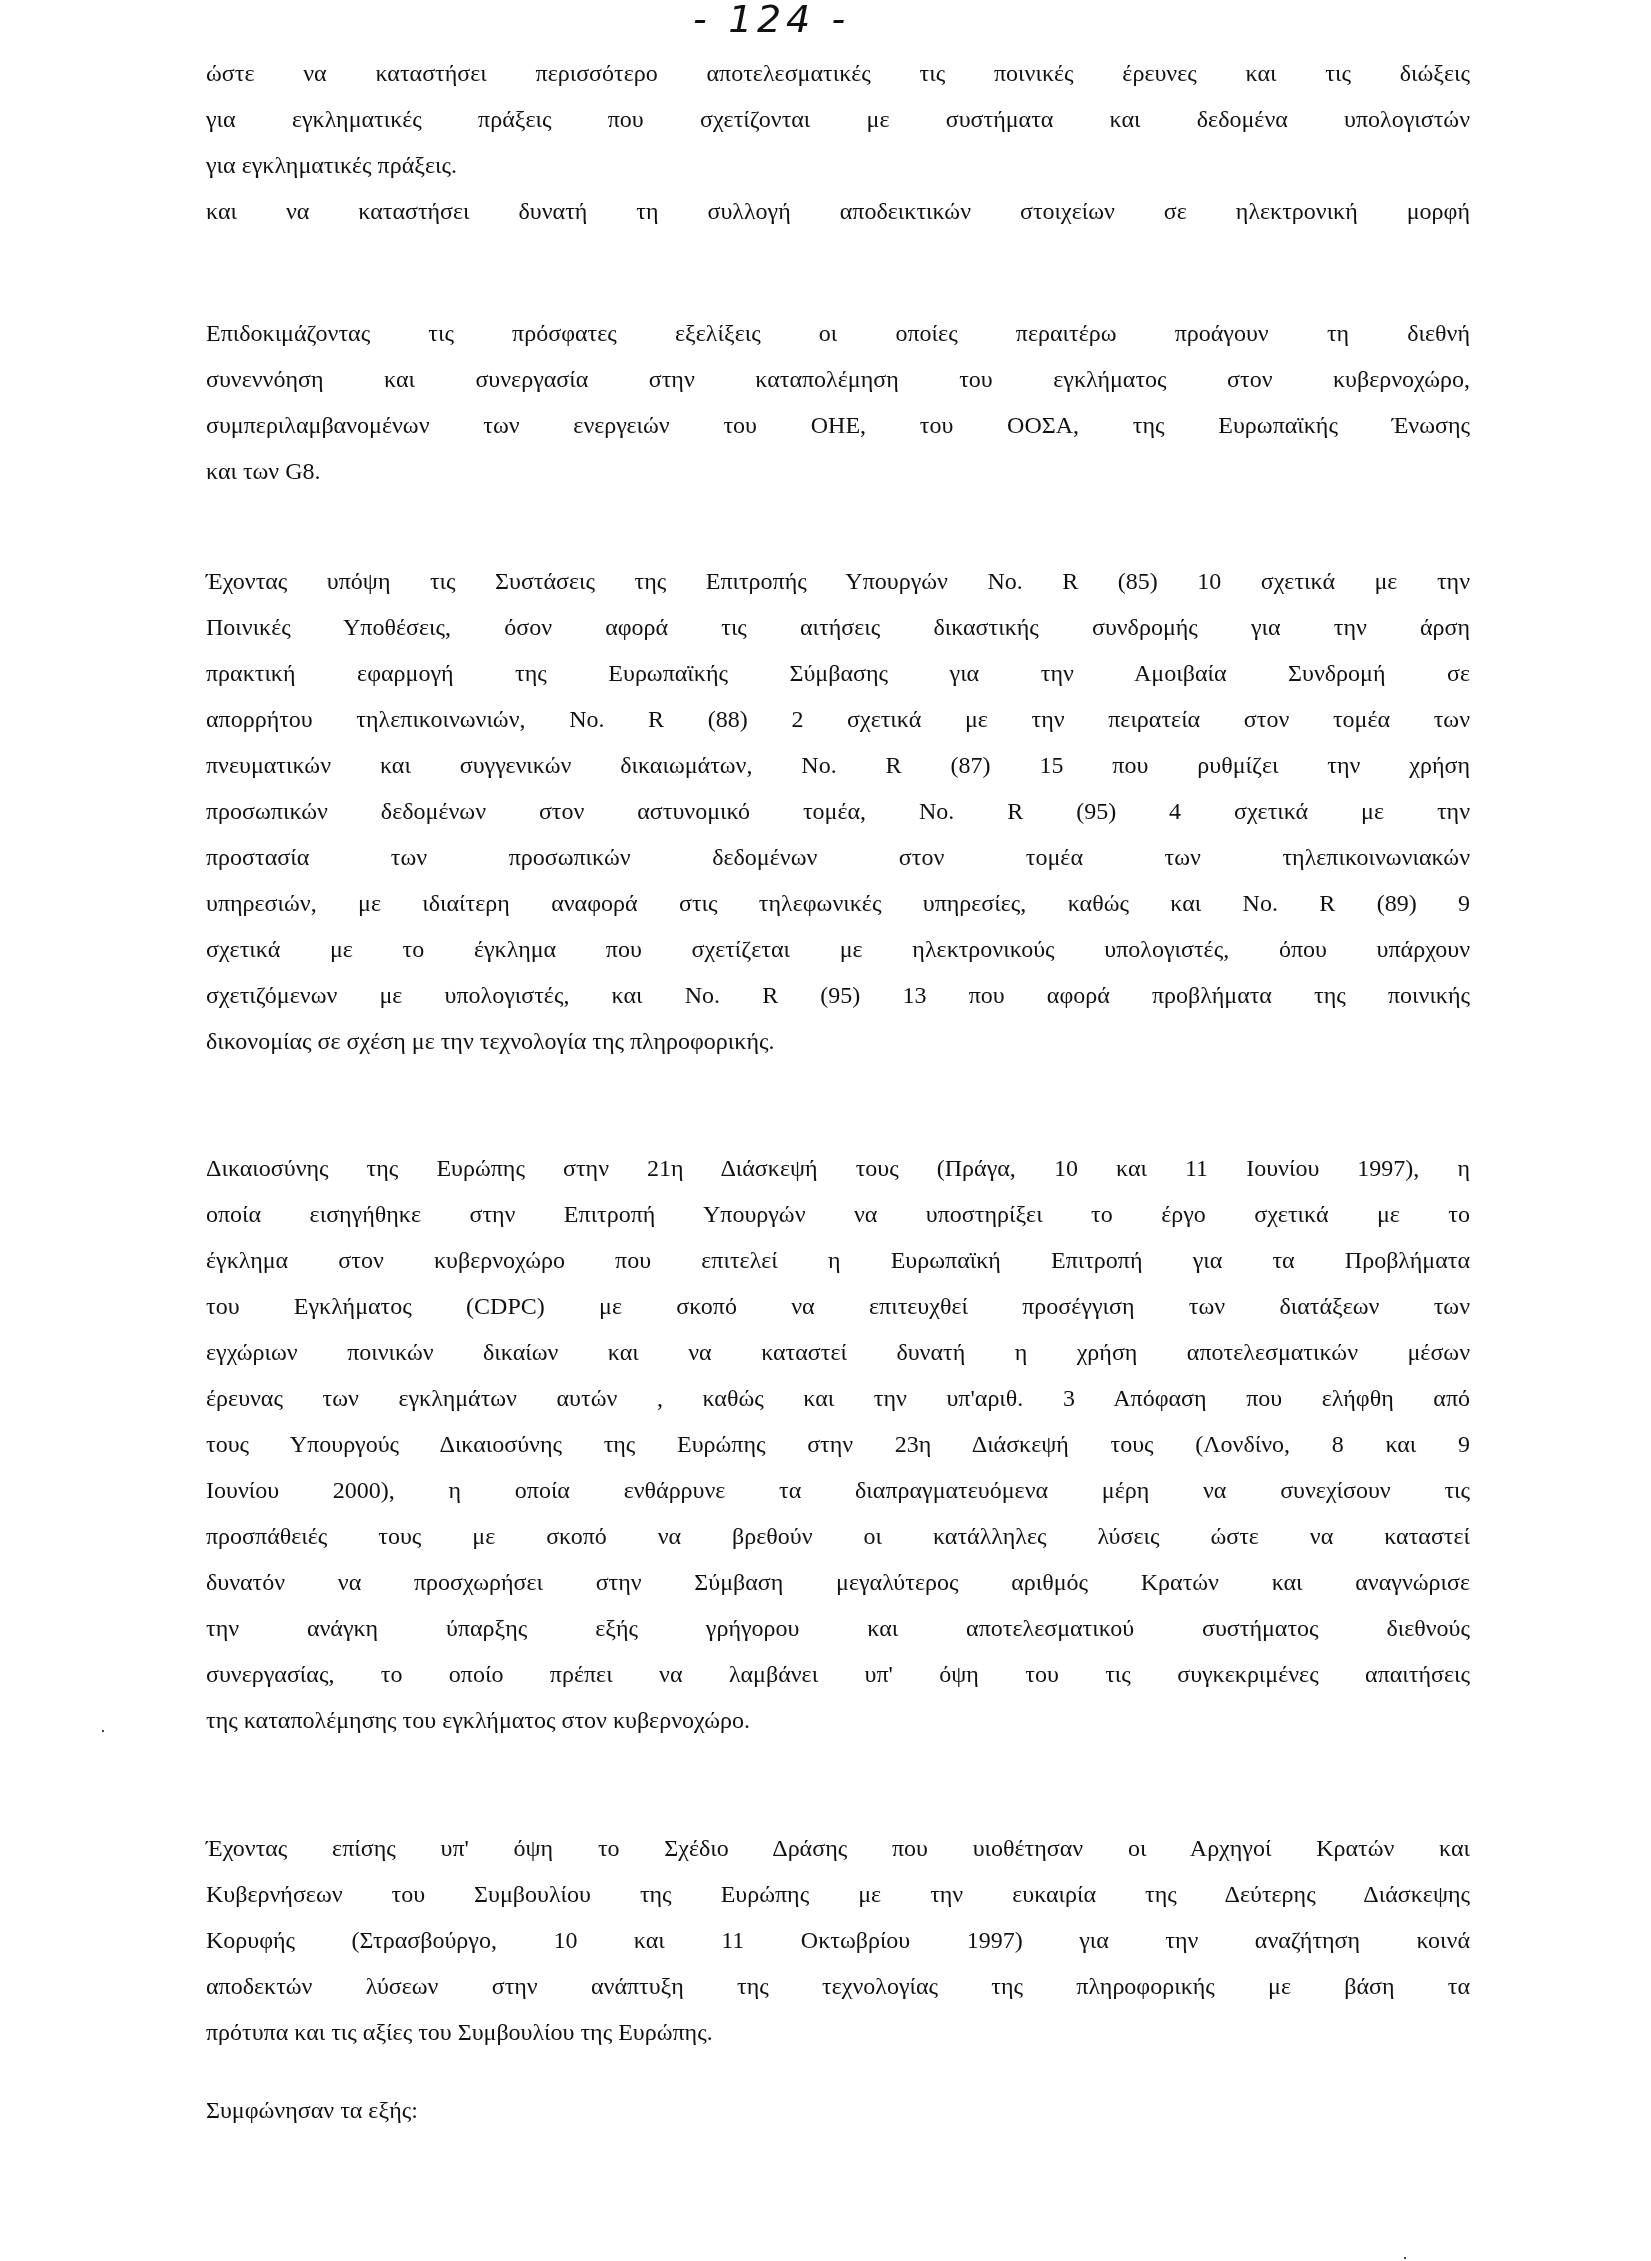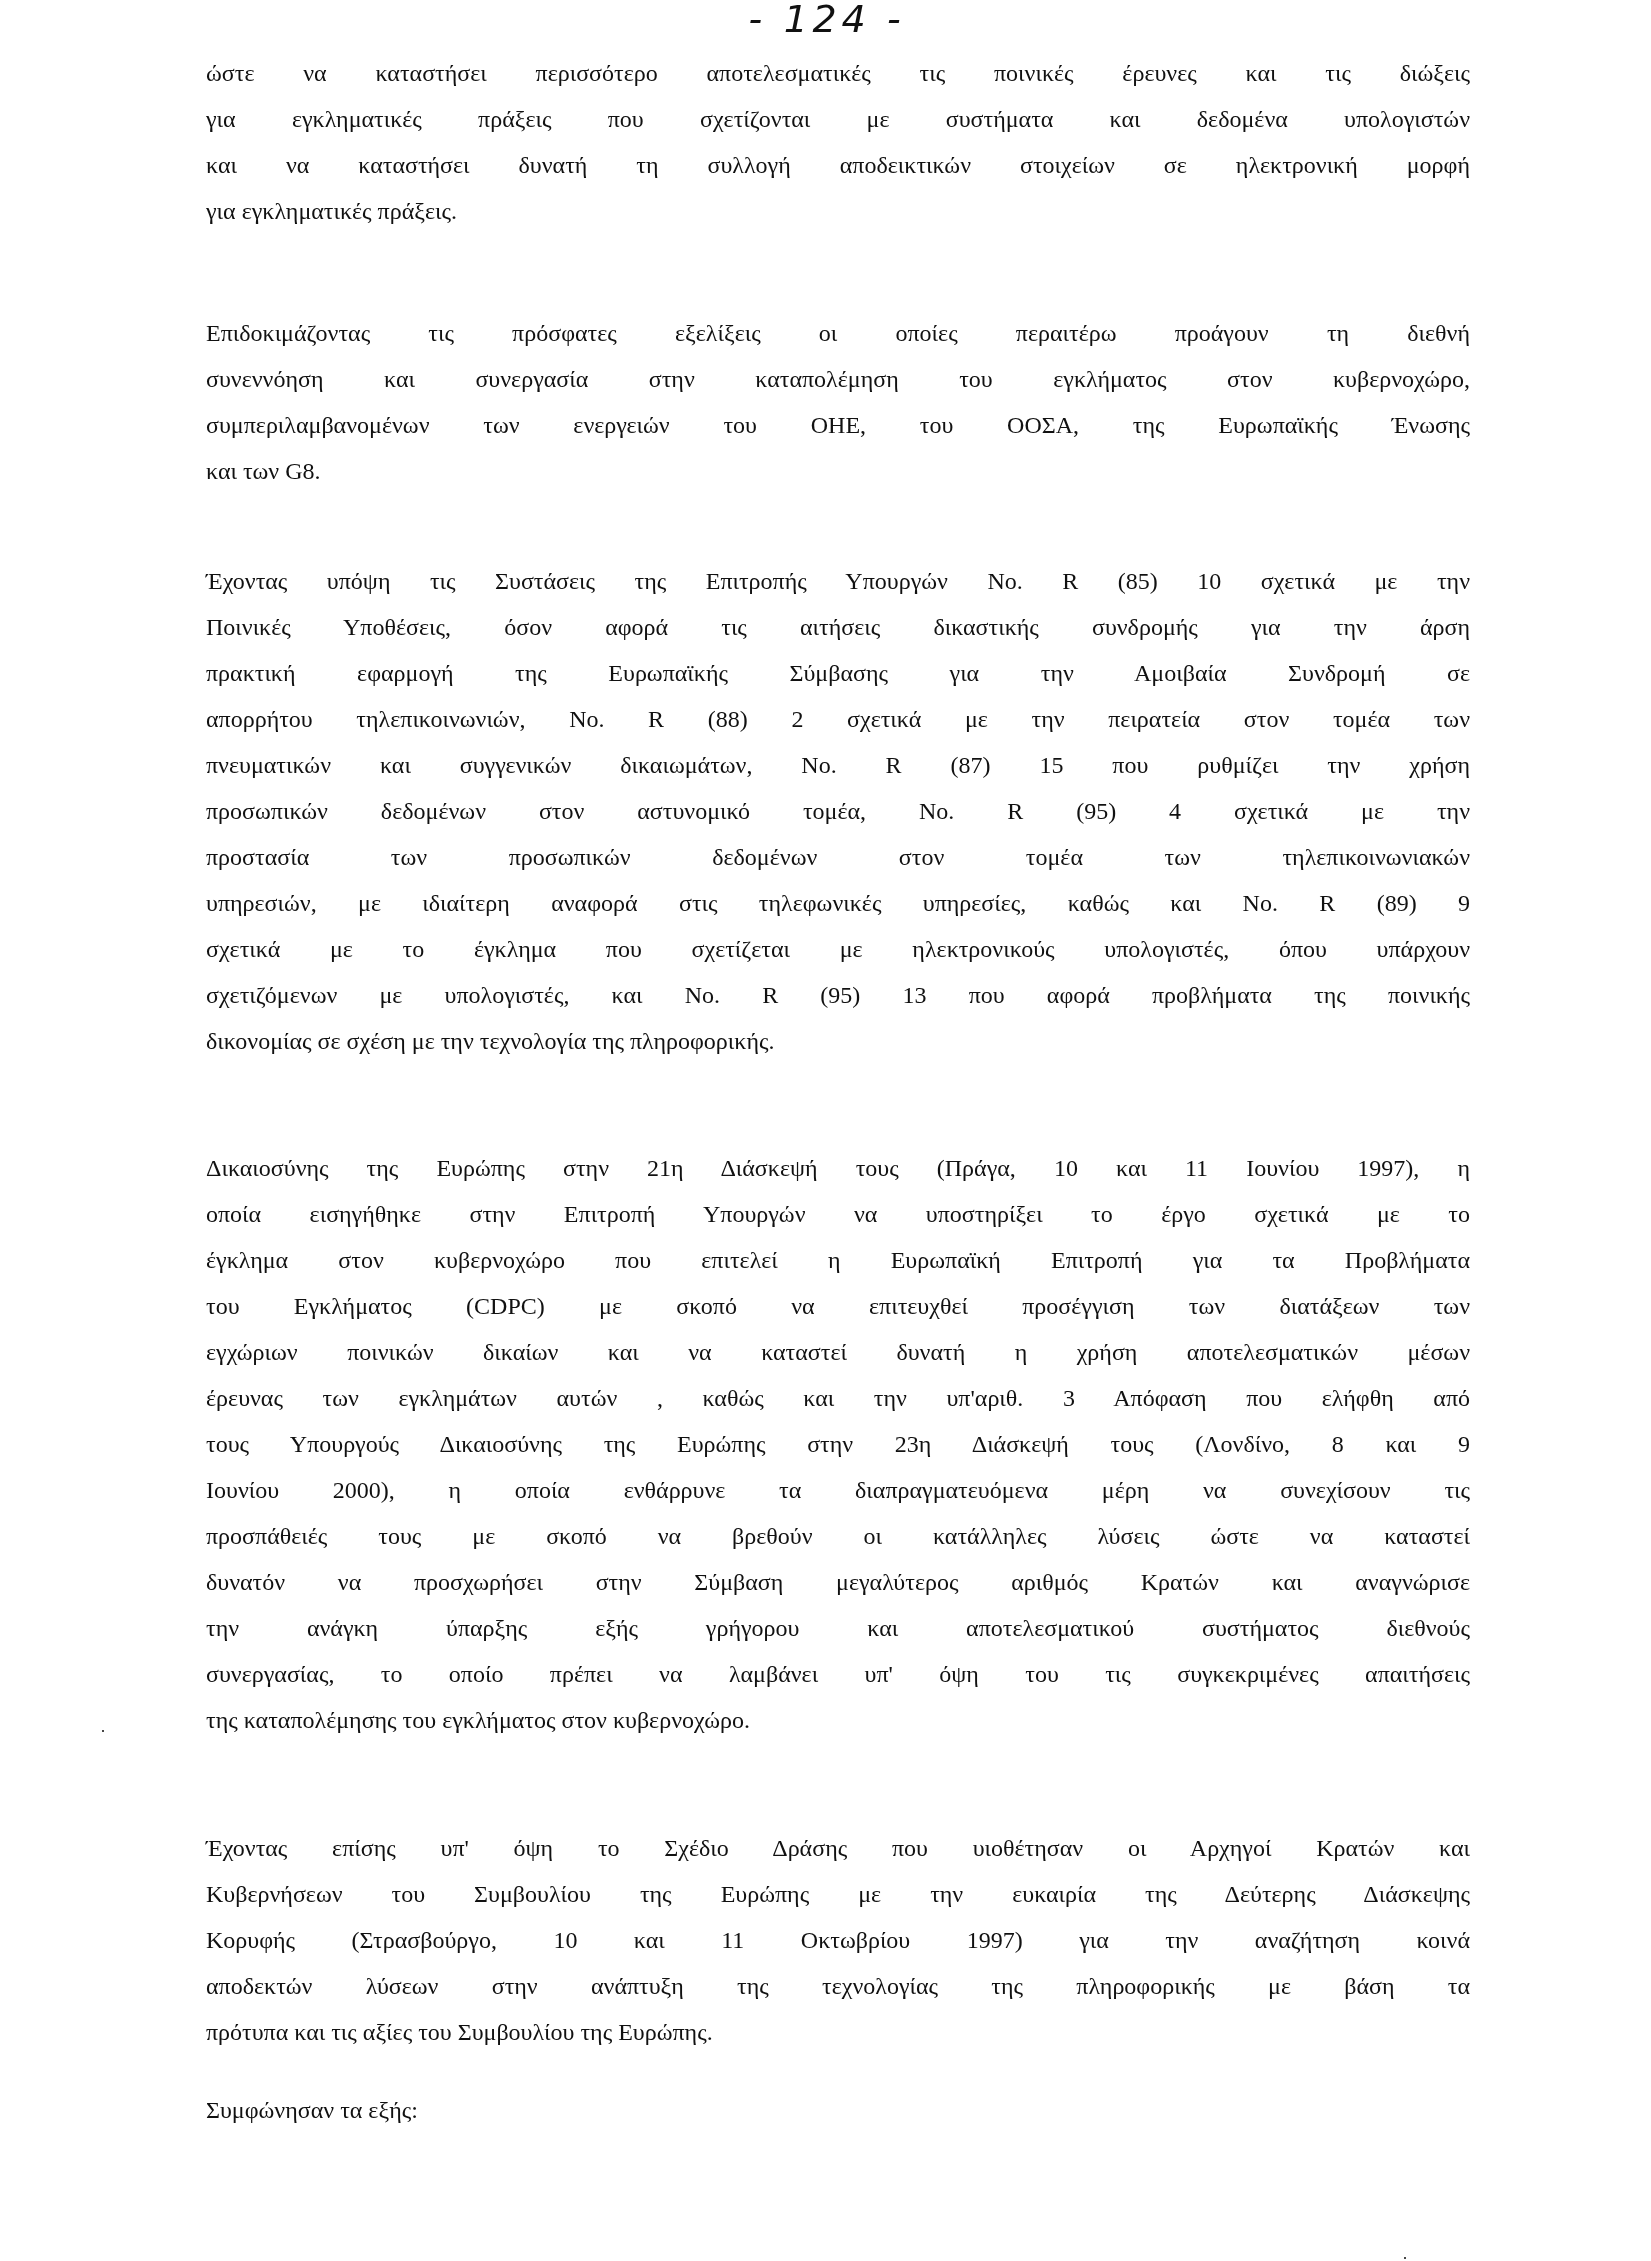--- a/index.html
+++ b/index.html
@@ -5,21 +5,21 @@
   html, body { margin: 0; padding: 0; background: #ffffff; }
   body { width: 1652px; height: 2261px; position: relative; overflow: hidden; }
   .page {
     position: absolute; left: 0; top: 0; width: 1652px; height: 2261px;
     background: #ffffff; color: #111111;
     font-family: "Liberation Serif", "DejaVu Serif", serif;
   }
   .page-number {
     position: absolute; left: 693px; top: 0px; width: 268px; height: 47px;
     font-family: "DejaVu Sans", sans-serif; font-size: 38px; line-height: 38px;
-    text-align: center; color: #111; font-style: italic; letter-spacing: 4.7px;
+    color: #111; font-style: italic; letter-spacing: 4.7px;
   }
   .para {
     position: absolute; left: 206px; width: 1264px;
     font-size: 24px; line-height: 46px;
   }
   .line {
     display: block; text-align: justify; text-align-last: justify;
     white-space: nowrap; overflow: visible; height: 46px;
   }
   .line.last { text-align-last: left; }
@@ -30,22 +30,22 @@
 </head>
 <body>
 
 <div class="page">
 
   <div class="page-number">- 124 -</div>
 
   <div class="para" style="top:50px">
     <span class="line">ώστε να καταστήσει περισσότερο αποτελεσματικές τις ποινικές έρευνες και τις διώξεις</span>
     <span class="line">για εγκληματικές πράξεις που σχετίζονται με συστήματα και δεδομένα υπολογιστών</span>
+    <span class="line last">για εγκληματικές πράξεις.</span>
     <span class="line">και να καταστήσει δυνατή τη συλλογή αποδεικτικών στοιχείων σε ηλεκτρονική μορφή</span>
-    <span class="line last">για εγκληματικές πράξεις.</span>
   </div>
 
   <div class="para" style="top:310px">
     <span class="line">Επιδοκιμάζοντας τις πρόσφατες εξελίξεις οι οποίες περαιτέρω προάγουν τη διεθνή</span>
     <span class="line">συνεννόηση και συνεργασία στην καταπολέμηση του εγκλήματος στον κυβερνοχώρο,</span>
     <span class="line">συμπεριλαμβανομένων των ενεργειών του ΟΗΕ, του ΟΟΣΑ, της Ευρωπαϊκής Ένωσης</span>
     <span class="line last">και των G8.</span>
   </div>
 
   <div class="para" style="top:558px">

